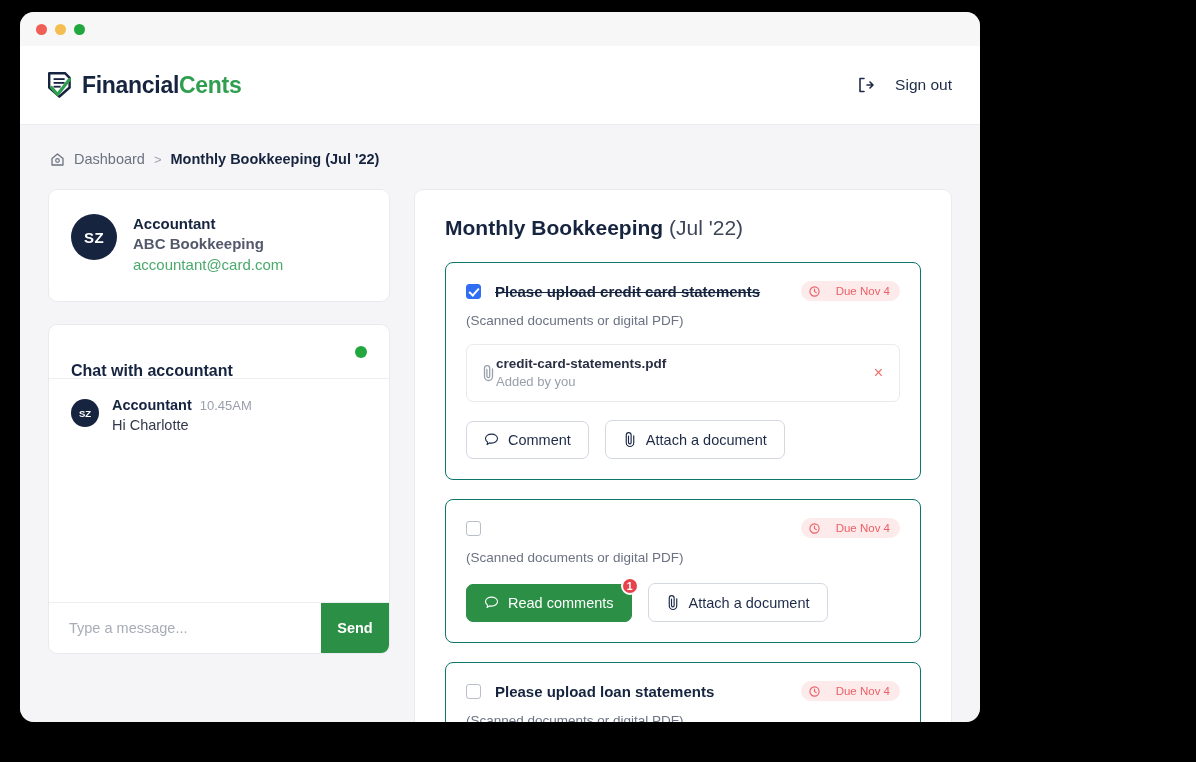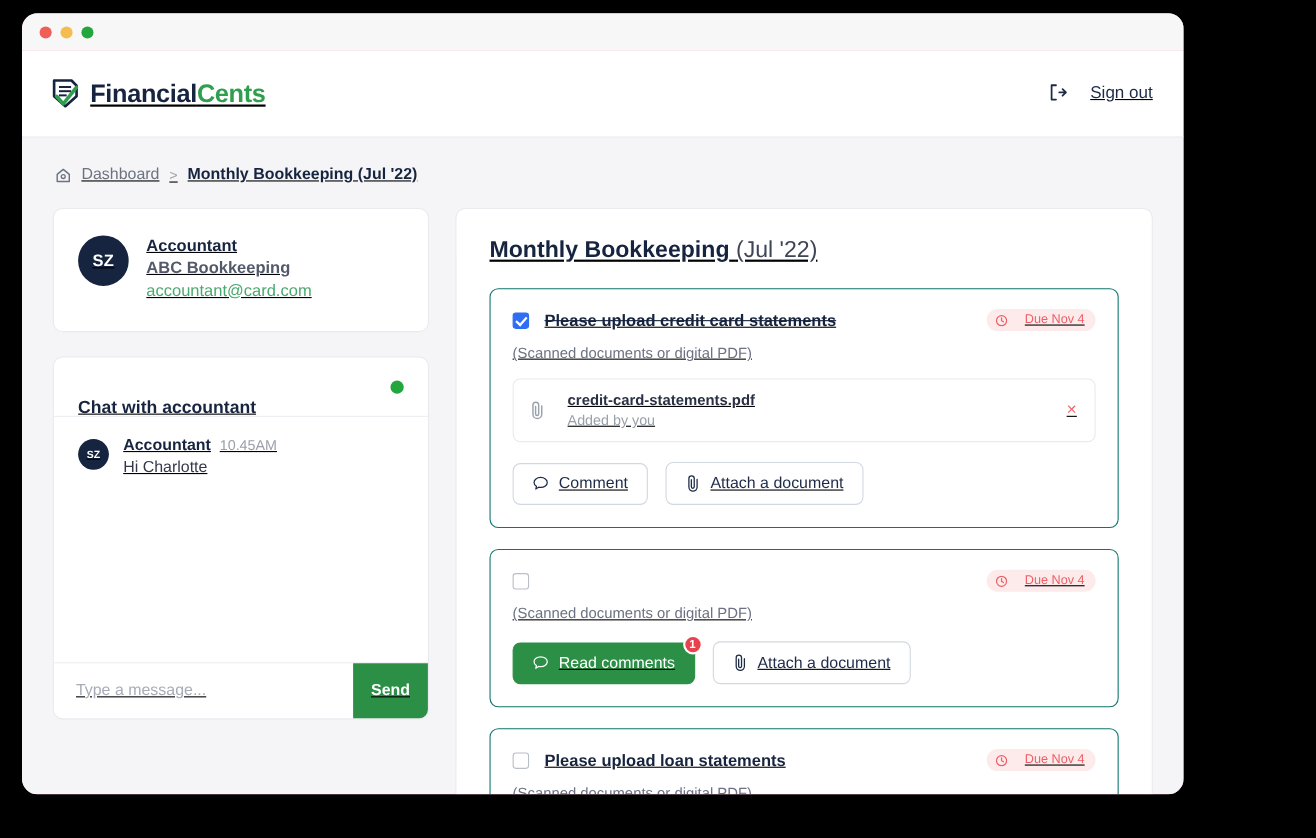--- a/index.html
+++ b/index.html
@@ -5,25 +5,24 @@
   * { box-sizing: border-box; margin: 0; padding: 0; }
   html, body {
     width: 1196px; height: 762px;
     background: #000000;
     font-family: "Liberation Sans", sans-serif;
     overflow: hidden;
   }
   .window {
     position: absolute;
     left: 20px; top: 12px;
-    width: 1056px; height: 710px;
-    background: #f9a8d4;
+    width: 960px; height: 710px;
+    background: #a3a3a3;
     border-radius: 14px;
     overflow: hidden;
-    text-decoration: underline;
   }
   
   .titlebar {
     height: 34px;
     background: #f7f7f7;
     display: flex;
     align-items: center;
     padding-left: 16px;
     gap: 8px;
   }
@@ -48,21 +47,21 @@
   }
   .logo-text .green { color: #2f9e4f; }
   .header-right {
     margin-left: auto; display: flex; align-items: center; gap: 42px;
   }
   .watch-link {
     display: flex; align-items: center; gap: 9px;
     color: #3aa55f; font-size: 15.5px; cursor: pointer;
   }
   .signout-link {
-    display: flex; align-items: flex-start; gap: 21px;
+    display: flex; align-items: center; gap: 21px;
     color: #1d2b48; font-size: 15.5px; cursor: pointer;
   }
 
   
   .page {
     background: #f5f5f7;
     height: calc(710px - 34px - 79px);
     padding: 26px 28px 0 28px;
     overflow: hidden;
   }
@@ -183,21 +182,21 @@
     font-size: 11.5px; white-space: nowrap;
   }
   .task-sub {
     font-size: 13.5px; color: #6c7283;
     margin-top: 12px; margin-left: 0px;
   }
   .attachment {
     margin-top: 16px;
     border: 1px solid #e9eaee; border-radius: 7px;
     padding: 11px 16px 12px 14px;
-    display: flex; align-items: center; gap: 20px;
+    display: flex; align-items: center; gap: 0;
   }
   .att-name { font-size: 13.5px; font-weight: bold; color: #2a3043; }
   .att-sub { font-size: 13px; color: #9aa0ab; margin-top: 3px; }
   .att-remove {
     margin-left: auto; color: #ef6b6b; font-size: 16px;
     cursor: pointer; line-height: 1;
   }
   .btn-row { display: flex; gap: 16px; margin-top: 18px; align-items: center; }
   .btn {
     display: inline-flex; align-items: center; gap: 9px;

